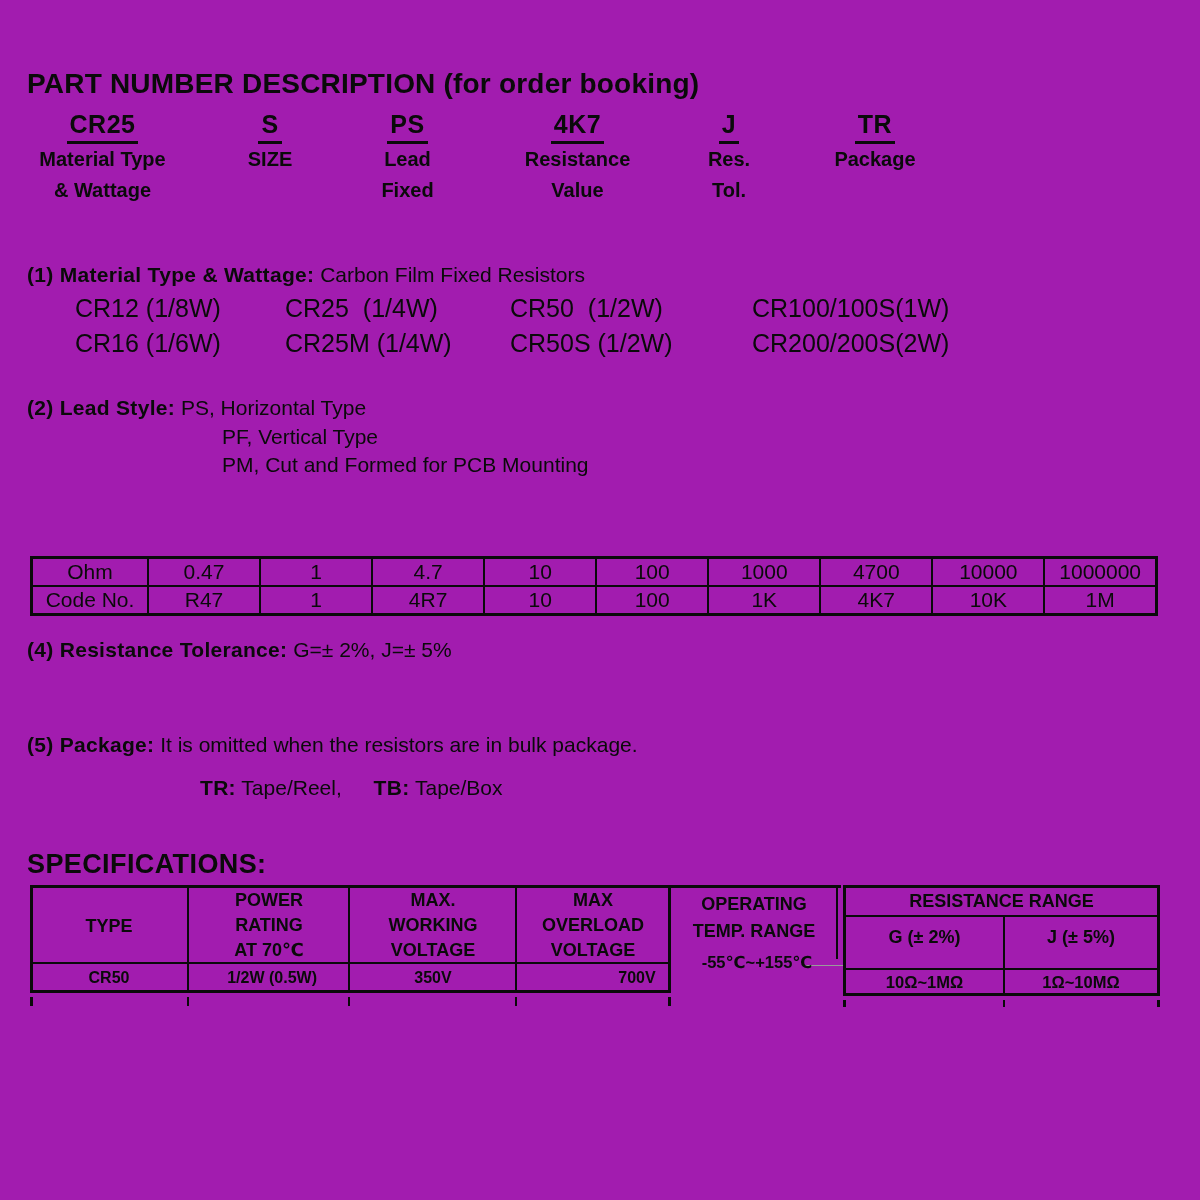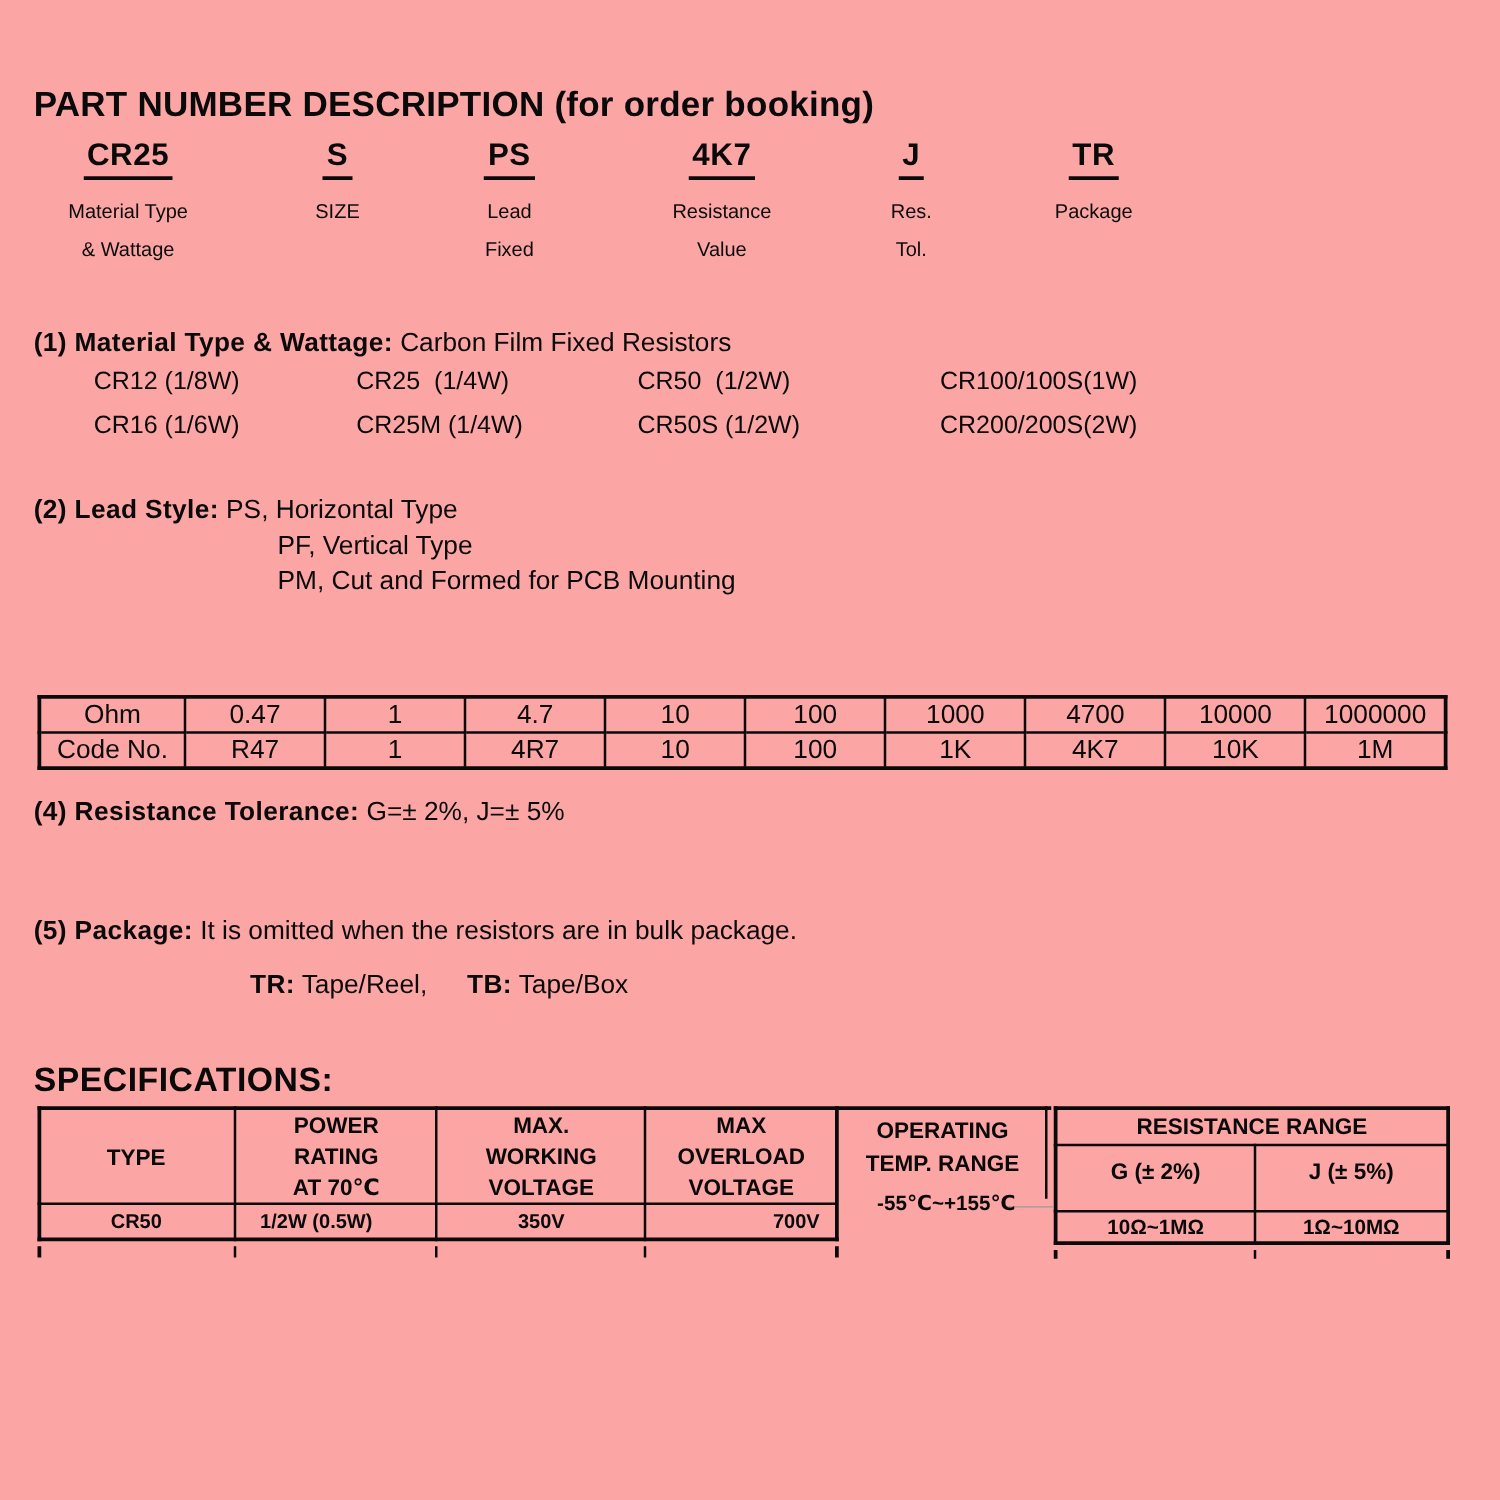--- a/index.html
+++ b/index.html
@@ -1,32 +1,32 @@
 <!DOCTYPE html>
 <html><head>
 <meta charset="utf-8">
 <style>
   html,body { margin:0; padding:0; background:#fff; }
   .page {
-    position:relative; width:1200px; height:1200px; background:#fca5a5;
+    position:relative; width:1200px; height:1200px; background:#a21caf;
     font-family:"Liberation Sans","DejaVu Sans",sans-serif; color:#0a0a0a;
     overflow:hidden;
   }
   .abs { position:absolute; }
   .title { font-size:28px; font-weight:bold; letter-spacing:0.2px; white-space:nowrap; }
   .pn-col { position:absolute; top:110px; text-align:center; }
   .pn-code {
     display:inline-block; font-size:25px; font-weight:bold; letter-spacing:0.5px;
     border-bottom:3px solid #0a0a0a; padding:0 3px 2px 3px;
   }
-  .pn-labels { margin-top:10px; font-size:16px; font-weight:normal; line-height:31px; white-space:nowrap; }
+  .pn-labels { font-size:20px; font-weight:bold; line-height:31px; white-space:nowrap; }
   .sec-head { font-size:21px; white-space:nowrap; }
   .sec-head .h { font-weight:bold; letter-spacing:0.3px; }
   .body-text { font-size:21px; white-space:pre; }
-  .mat-cell { position:absolute; font-size:20px; white-space:pre; }
+  .mat-cell { position:absolute; font-size:25px; white-space:pre; }
   table.res {
     position:absolute; left:30px; top:556px; width:1128px;
     border-collapse:collapse; table-layout:fixed;
   }
   table.res td {
     border:2px solid #0a0a0a; text-align:center; font-size:21px;
     height:26px; padding:0; overflow:hidden; white-space:nowrap;
   }
   table.res { border:3px solid #0a0a0a; }
   table.res td.lab { width:114px; }
@@ -208,21 +208,21 @@
     </div>
     <div class="hcell" style="left:641px; top:6px; width:166px; line-height:27px;">
       <div>OPERATING</div>
       <div>TEMP. RANGE</div>
     </div>
     <div class="hcell" style="left:816px; top:4px; width:311px;">RESISTANCE RANGE</div>
     <div class="hcell" style="left:816px; top:40px; width:157px;">G (± 2%)</div>
     <div class="hcell" style="left:975px; top:40px; width:152px;">J (± 5%)</div>
 
     <div class="vcell" style="left:0;    top:84px; width:158px; font-size:16px;">CR50</div>
-    <div class="vcell" style="left:159px; top:84px; width:128px; font-size:16px;">1/2W (0.5W)</div>
+    <div class="vcell" style="left:159px; top:84px; width:128px; font-size:16px;text-align:right;">1/2W (0.5W)</div>
     <div class="vcell" style="left:320px; top:84px; width:166px; font-size:16px;">350V</div>
     <div class="vcell" style="left:487px; top:84px; width:152px; font-size:16px;padding-left:44px;">700V</div>
     <div class="vcell" style="left:652px; top:68px; width:150px;">-55℃~+155℃</div>
     <div class="vcell" style="left:816px; top:88px; width:157px;">10Ω~1MΩ</div>
     <div class="vcell" style="left:975px; top:88px; width:152px;">1Ω~10MΩ</div>
   </div>
 
 </div>
 
 </body></html>

